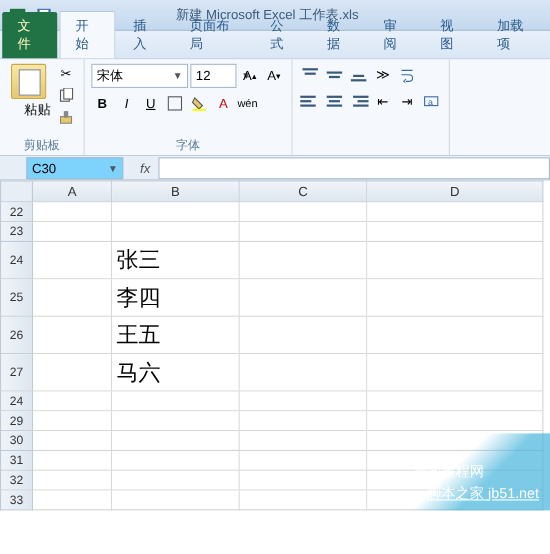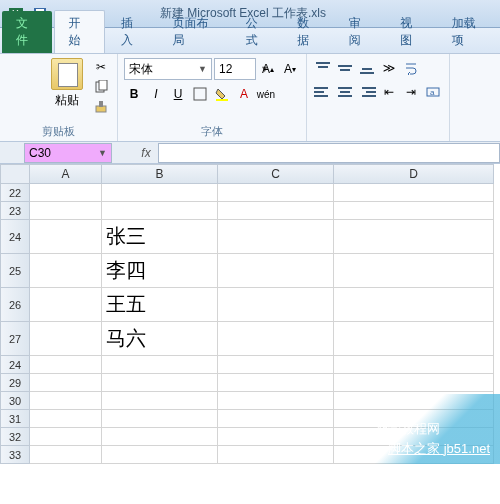--- a/index.html
+++ b/index.html
@@ -4,29 +4,29 @@
   <style>
     * { box-sizing: border-box; margin: 0; padding: 0; font-family: "Microsoft YaHei", Arial, sans-serif; }
     body { width: 500px; height: 504px; overflow: hidden; background: #fff; font-size: 12px; }
     
     .titlebar { height: 28px; background: linear-gradient(#d9e6f5,#c3d8ee); display: flex; align-items: center; padding: 0 4px; border-bottom: 1px solid #8ba8c9; }
     .qat-btn { width: 20px; height: 20px; margin: 0 2px; display: flex; align-items: center; justify-content: center; color: #2a5a8a; }
     .title-text { flex: 1; color: #3a5a7a; font-size: 12px; padding-left: 60px; }
     
     .tabs { height: 26px; background: linear-gradient(#e8f0fa,#d9e6f5); display: flex; align-items: flex-end; padding-left: 2px; border-bottom: 1px solid #b8c8dc; }
     .tab { padding: 4px 14px 4px; font-size: 12px; color: #2a5a8a; cursor: pointer; margin-right: 2px; }
-    .tab.file { background: #217346; color: #86efac; border-radius: 2px 2px 0 0; }
+    .tab.file { background: #217346; color: #fef9c3; border-radius: 2px 2px 0 0; }
     .tab.active { background: #f5f8fc; border: 1px solid #b8c8dc; border-bottom: none; border-radius: 2px 2px 0 0; }
     
     .ribbon { height: 88px; background: #f5f8fc; display: flex; border-bottom: 1px solid #b8c8dc; }
     .group { border-right: 1px solid #d0dae6; padding: 4px 6px 2px; display: flex; flex-direction: column; justify-content: space-between; }
     .group-label { text-align: center; color: #5a7a9a; font-size: 11px; margin-top: 2px; }
     .group-body { display: flex; gap: 4px; flex: 1; }
     
-    .paste-big { width: 40px; text-align: center; margin-left: 41px; }
+    .paste-big { width: 40px; text-align: right; }
     .paste-icon { width: 32px; height: 32px; background: linear-gradient(#f8e8a8,#e8c868); border: 1px solid #c8a848; border-radius: 2px; margin: 0 auto 2px; position: relative; }
     .paste-icon::after { content:""; position:absolute; top:4px; left:6px; width:18px; height:22px; background:#fff; border:1px solid #888; }
     .clip-side { display: flex; flex-direction: column; gap: 2px; }
     .clip-btn { width: 20px; height: 18px; display: flex; align-items: center; justify-content: center; }
     
     .font-group .row { display: flex; gap: 2px; margin-bottom: 4px; align-items: center; }
     .combo { height: 22px; border: 1px solid #a8b8cc; background: #fff; display: flex; align-items: center; padding: 0 4px; font-size: 12px; gap: 24px; }
     .combo-arrow { margin-left: auto; padding-left: 4px; color: #555; font-size: 9px; }
     .font-name { width: 88px; }
     .font-size { width: 42px; }
@@ -34,22 +34,22 @@
     .bold { font-weight: bold; }
     .italic { font-style: italic; }
     .underline { text-decoration: underline; }
     
     .align-group .row { display: flex; gap: 2px; margin-bottom: 4px; }
     .align-ico { width: 20px; height: 18px; display: flex; flex-direction: column; gap: 2px; justify-content: center; align-items: center; }
     .line { height: 2px; background: #3a5a7a; }
     .l1 { width: 14px; } .l2 { width: 10px; } .l3 { width: 14px; }
     
     .namebox-row { height: 22px; background: #e8eef5; display: flex; align-items: center; border-bottom: 1px solid #b8c8dc; }
-    .namebox { width: 88px; height: 20px; border: 1px solid #a8b8cc; background: #f0abfc; display: flex; align-items: center; padding: 0 4px; margin-left: 24px; }
-    .fx-label { width: 24px; text-align: center; font-style: italic; color: #555; margin-left: 22px; }
+    .namebox { width: 88px; height: 20px; border: 1px solid #a8b8cc; background: #7dd3fc; display: flex; align-items: center; padding: 0 4px; margin-left: 24px; }
+    .fx-label { width: 24px; text-align: center; font-style: italic; color: #555; margin-left: 8px; }
     .formula-bar { flex: 1; height: 20px; border: 1px solid #a8b8cc; background: #fff; }
     
     .sheet { position: relative; }
     .col-headers { display: flex; height: 20px; }
     .corner { width: 30px; background: #e8eef5; border: 1px solid #c0cad6; }
     .col-h { background: linear-gradient(#f0f4f9,#dde6ef); border: 1px solid #c0cad6; border-left: none; text-align: center; line-height: 18px; color: #333; }
     .colA { width: 72px; } .colB { width: 116px; } .colC { width: 116px; } .colD { width: 160px; }
     
     .rows { }
     .row-line { display: flex; }

